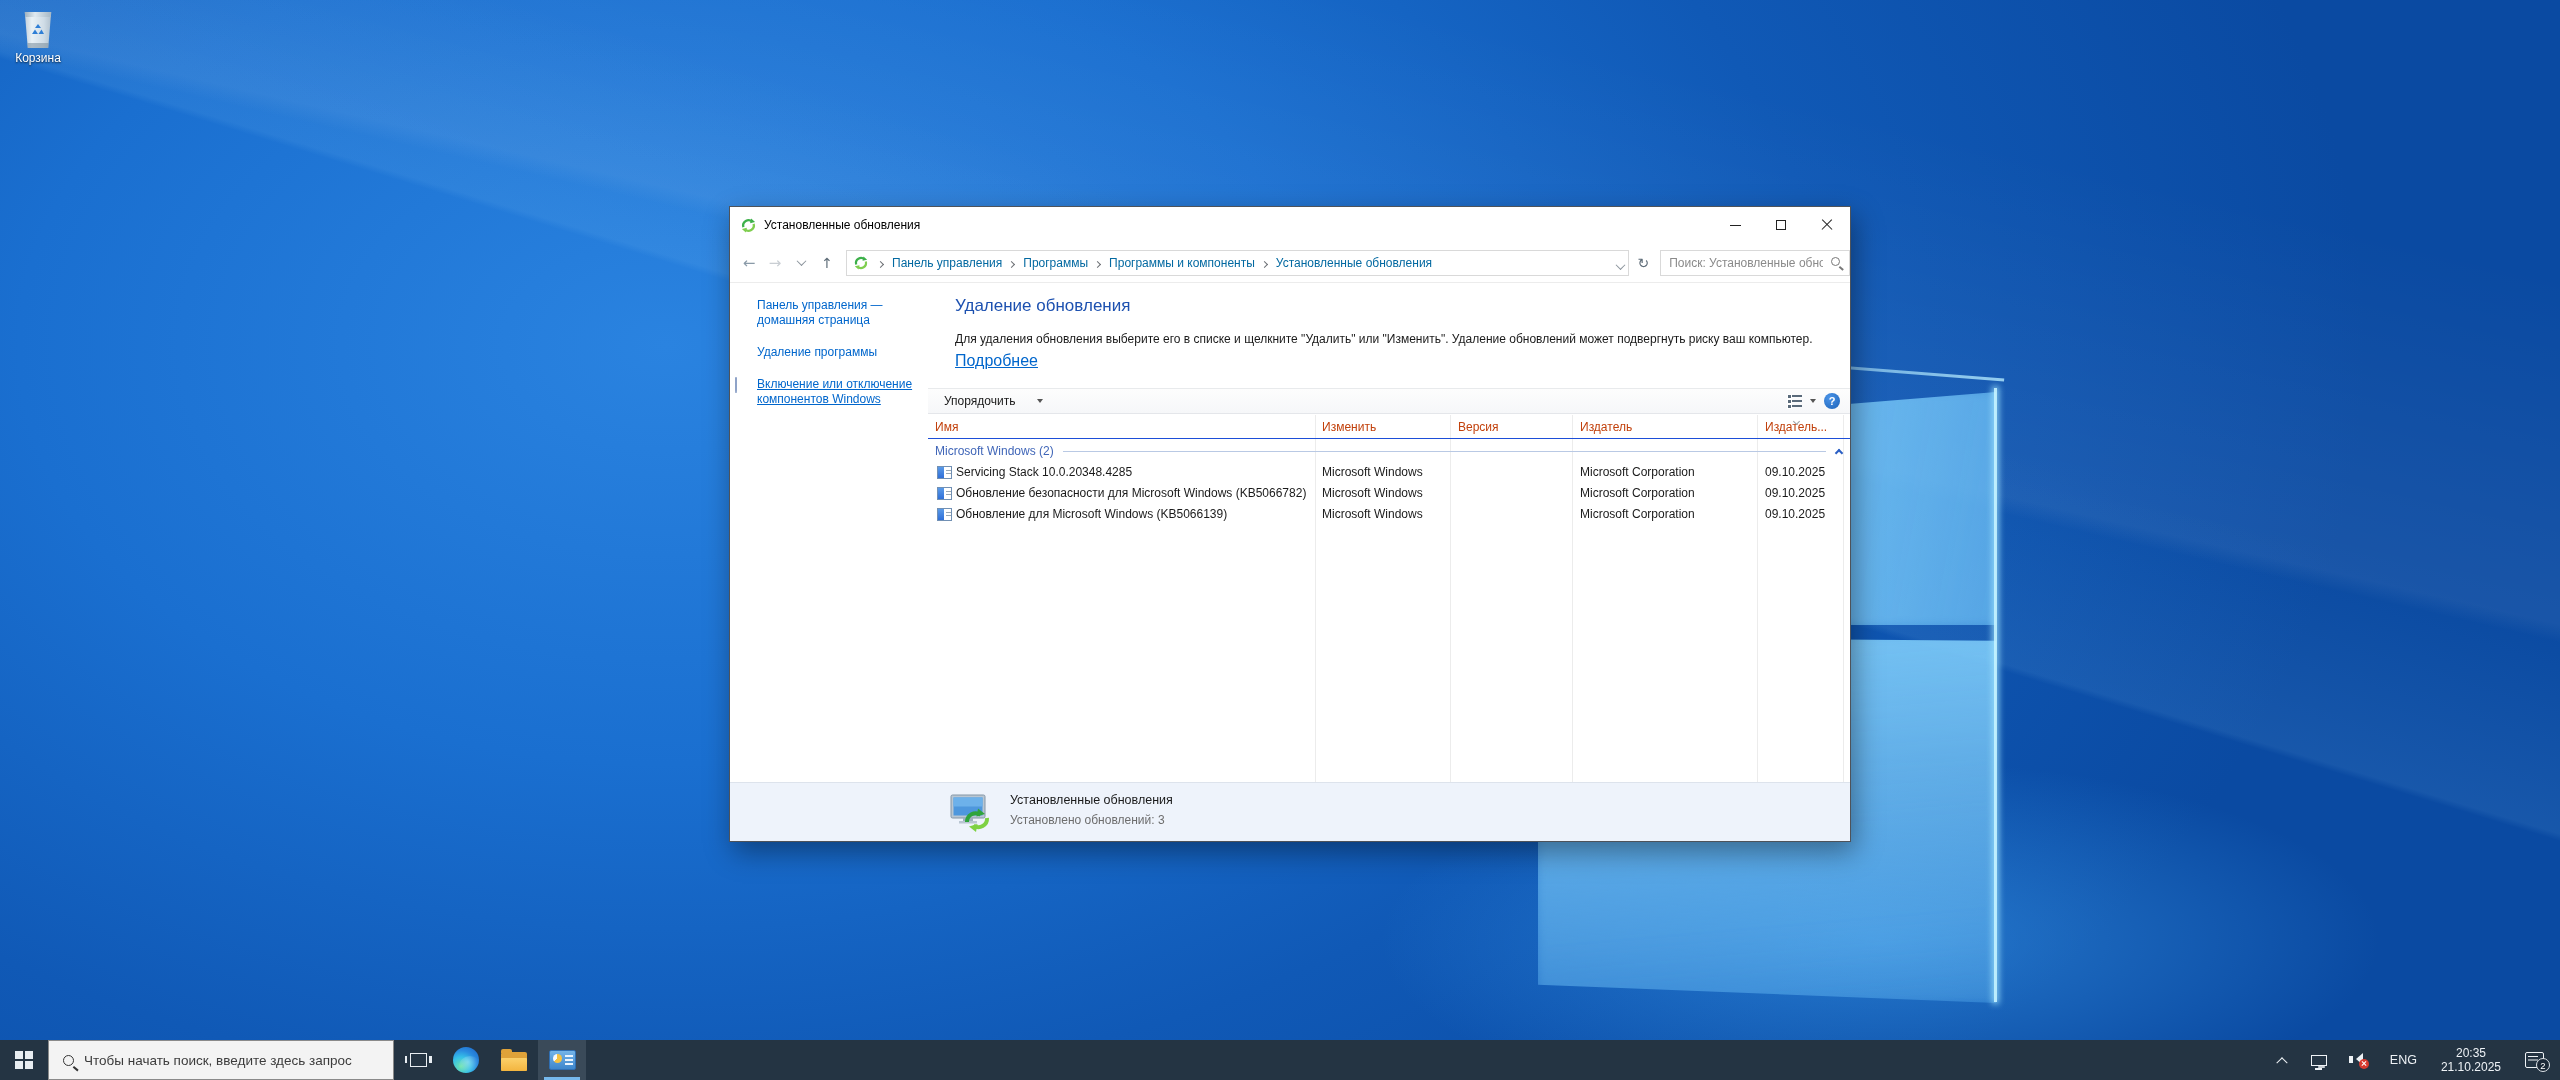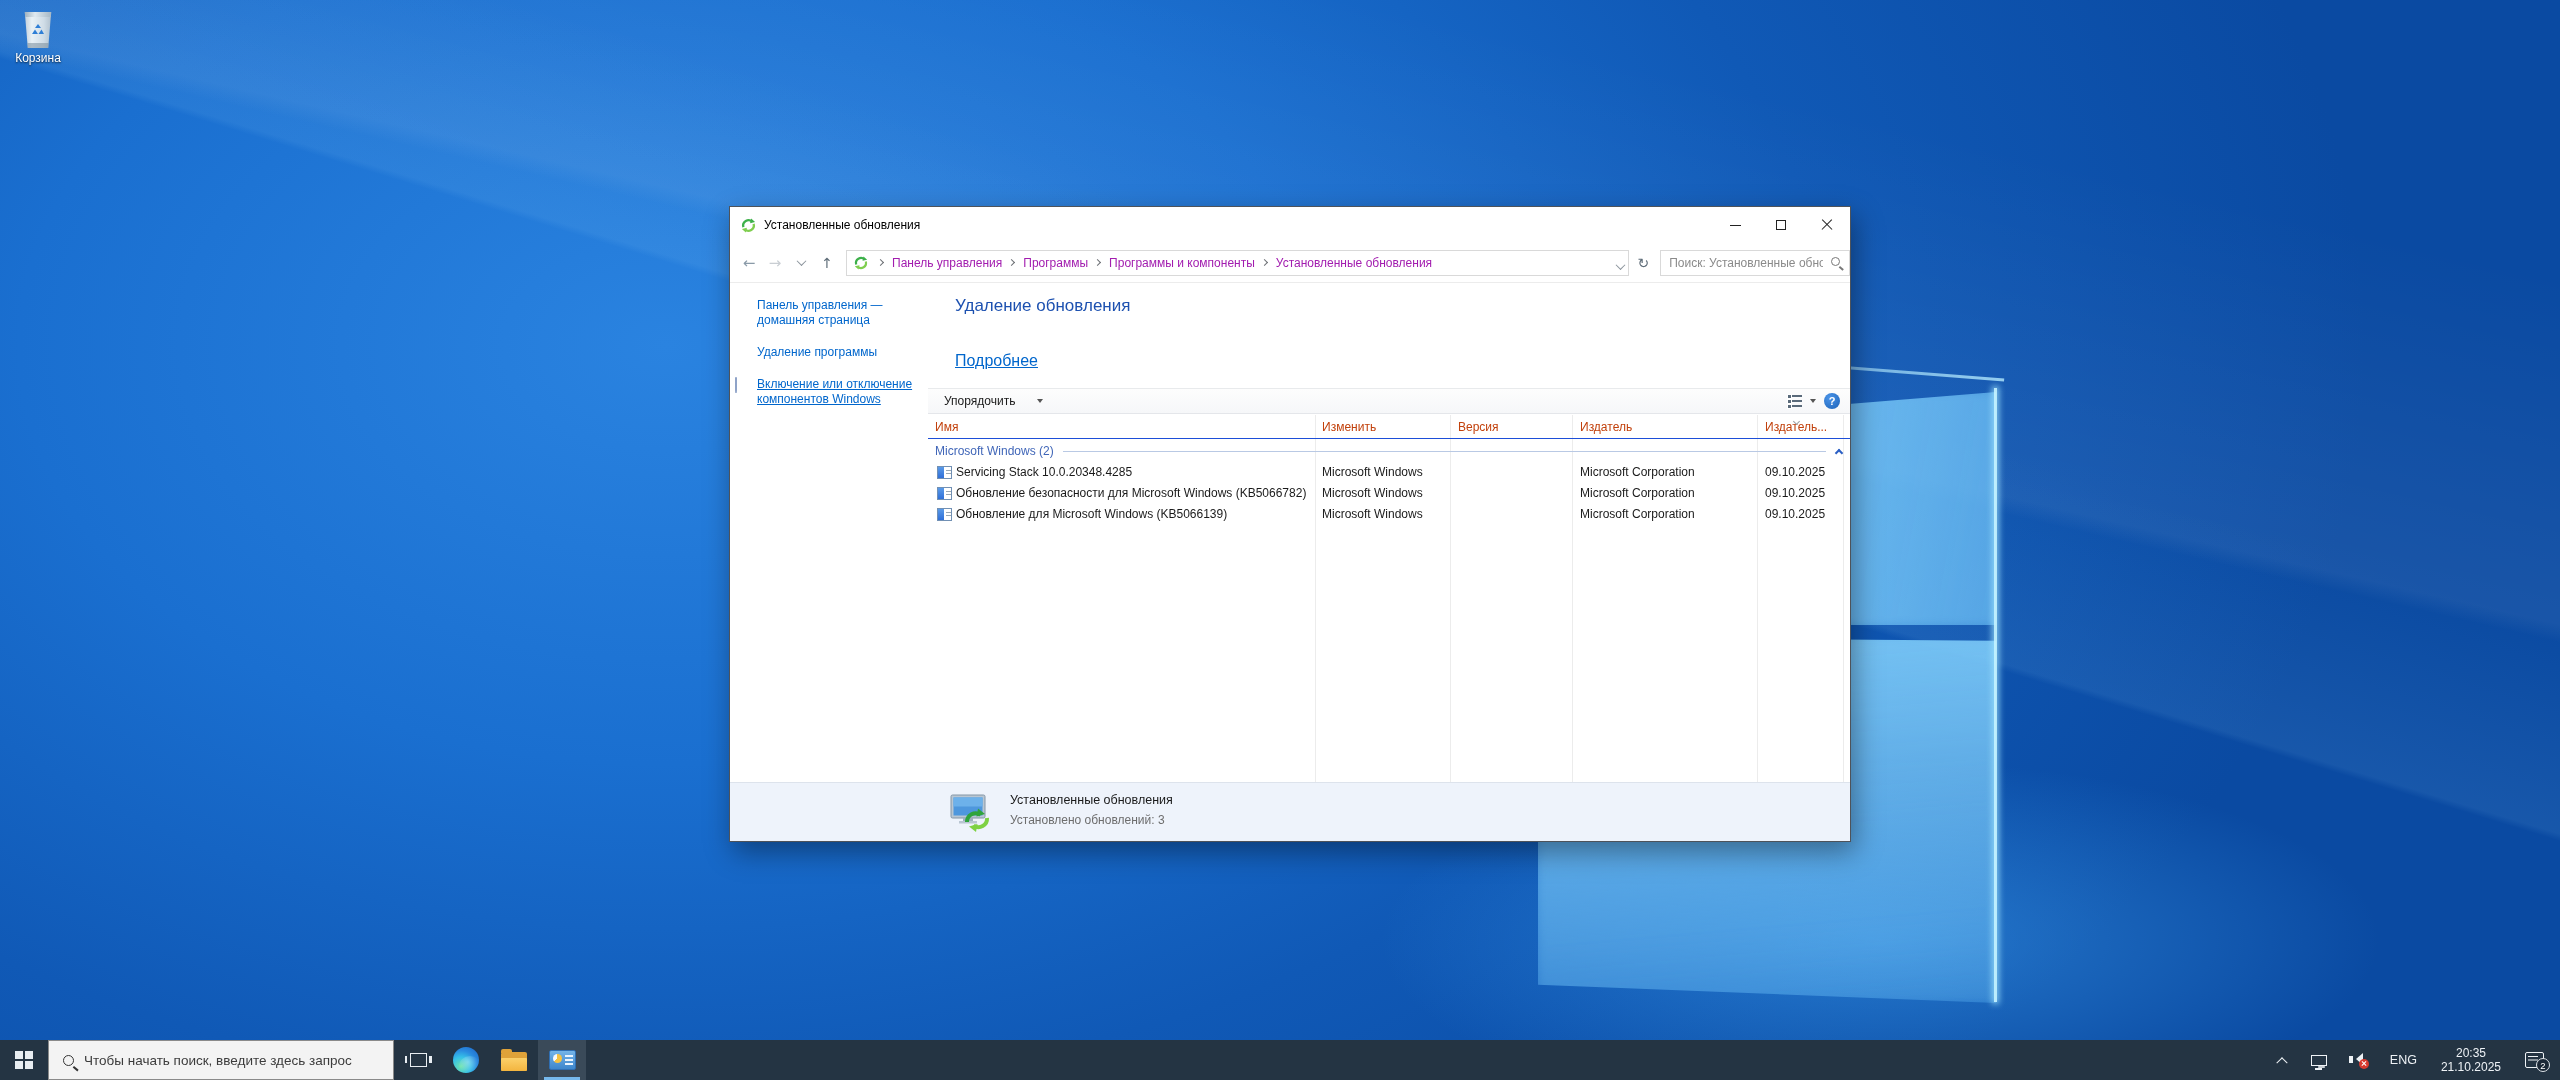--- a/index.html
+++ b/index.html
@@ -69,21 +69,21 @@
   .nav-back { color:#8a9aa8; } .nav-fwd { color:#c9ced3; } .nav-up { color:#5f6d79; font-size:14px; }
   .chev { display:inline-block; width:7px; height:7px; border-right:1.6px solid #8a939b; border-bottom:1.6px solid #8a939b; }
   .chev-down { transform:rotate(45deg) translate(-1px,-1px); }
   .chev-right { transform:rotate(-45deg); width:5px; height:5px; border-color:#6b6f74; }
   .chev-up-blue { transform:rotate(-135deg); border-color:#2b5fc4; border-width:2px; width:6px; height:6px; }
   .chev-sort { transform:rotate(45deg); width:5px; height:5px; border-color:#9aa0a6; }
 
   .addressfield { width:804px; height:26px; border:1px solid #d9d9d9; background:#fff;
       display:flex; align-items:center; padding-left:6px; position:relative; }
   .bc-icon { width:16px; height:16px; flex:0 0 auto; }
-  .breadcrumb { display:flex; font-size:12px; color:#a21caf; margin-left:6px; white-space:nowrap; }
+  .breadcrumb { display:flex; align-items:center; font-size:12px; color:#0369a1; margin-left:6px; white-space:nowrap; }
   .bc-item { padding:2px 4px; }
   .bc-sep { margin:0 5px 0 3px; display:inline-block; }
   .af-dropdown { position:absolute; right:4px; top:5px; }
   .refreshbtn { width:26px; height:26px; display:flex; align-items:center; justify-content:center;
       font-family:"DejaVu Sans",sans-serif; font-size:14px; color:#5f6d79; margin-left:2px; }
   .searchfield { width:195px; height:26px; border:1px solid #d9d9d9; margin-left:4px; position:relative; }
   .searchfield input { width:100%; height:100%; border:0; outline:none; padding:0 26px 0 8px;
       font-size:12px; font-family:inherit; color:#444; background:transparent; }
   .searchfield input::placeholder { color:#8a8a8a; opacity:1; }
   .mag { position:absolute; right:9px; top:6px; width:9px; height:9px; border:1.5px solid #777; border-radius:50%; }
@@ -278,20 +278,21 @@
       <div class="side-item" style="width:150px">Панель управления — домашняя страница</div>
       <div class="side-item">Удаление программы</div>
       <div class="side-item with-shield" style="width:160px">
         <span class="shield"><span class="shield-shape"></span></span>
         <span>Включение или отключение компонентов Windows</span>
       </div>
     </div>
 
     <div class="main">
       <div class="page-heading">Удаление обновления</div>
+      <div class="page-desc">Для удаления обновления выберите его в списке и щелкните "Удалить" или "Изменить". Удаление обновлений может подвергнуть риску ваш компьютер.</div>
       <div class="more-link">Подробнее</div>
 
       <div class="cmdbar">
         <div class="organize">
           <span>Упорядочить</span>
           <span class="tri-down"></span>
         </div>
         <div class="cmdbar-right">
           <span class="viewicon">
               <i></i>

